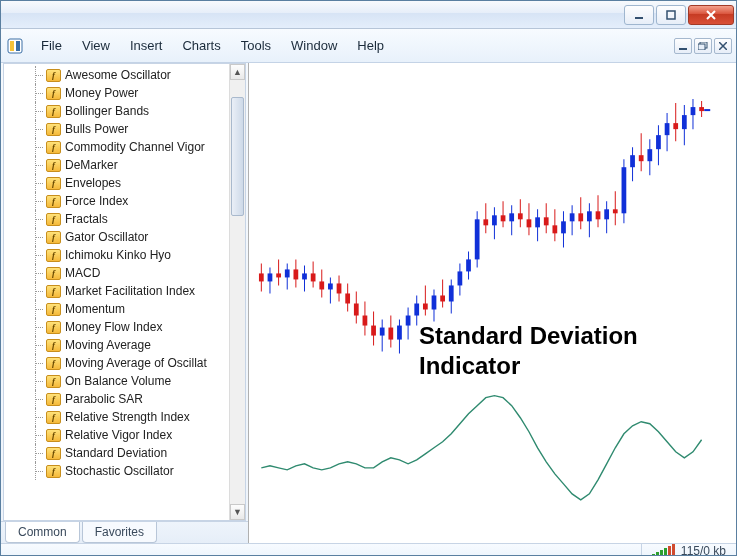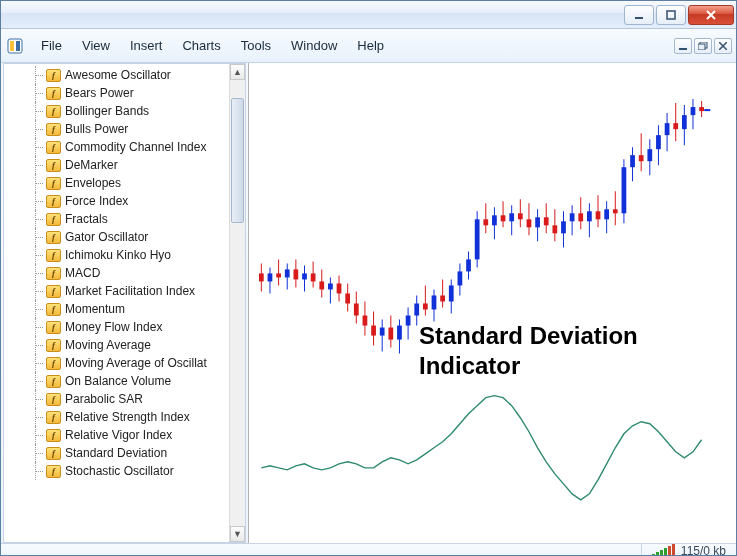--- a/index.html
+++ b/index.html
@@ -308,36 +308,36 @@
     <div class="nav-body">
       <div class="tree" id="navtree">
           <div class="tree-row">
             <span class="treelines"></span>
             <span class="fx-icon">f</span>
             <span>Awesome Oscillator</span>
           </div>
           <div class="tree-row">
             <span class="treelines"></span>
             <span class="fx-icon">f</span>
-            <span>Bears Power</span>
+            <span>Money Power</span>
           </div>
           <div class="tree-row">
             <span class="treelines"></span>
             <span class="fx-icon">f</span>
             <span>Bollinger Bands</span>
           </div>
           <div class="tree-row">
             <span class="treelines"></span>
             <span class="fx-icon">f</span>
             <span>Bulls Power</span>
           </div>
           <div class="tree-row">
             <span class="treelines"></span>
             <span class="fx-icon">f</span>
-            <span>Commodity Channel Index</span>
+            <span>Commodity Channel Vigor</span>
           </div>
           <div class="tree-row">
             <span class="treelines"></span>
             <span class="fx-icon">f</span>
             <span>DeMarker</span>
           </div>
           <div class="tree-row">
             <span class="treelines"></span>
             <span class="fx-icon">f</span>
             <span>Envelopes</span>
@@ -423,20 +423,24 @@
             <span>Stochastic Oscillator</span>
           </div>
         </div>
       <div class="nav-scroll">
         <div class="arrow">▲</div>
         <div class="track">
           <div class="thumb"></div>
         </div>
         <div class="arrow down">▼</div>
       </div>
+    </div>
+    <div class="nav-tabs">
+      <div class="nav-tab active">Common</div>
+      <div class="nav-tab">Favorites</div>
     </div>
   </div>
 
   <div class="chartarea">
     <svg class="chart-svg" id="chartsvg" viewBox="0 0 486 480" preserveAspectRatio="none">
         <line x1="12.307692307692307" x2="12.307692307692307" y1="200" y2="228" stroke="#d81a1a" stroke-width="1"></line>
         <rect x="9.938461538461537" y="210" width="4.7384615384615385" height="8" fill="#d81a1a"></rect>
         <line x1="20.92307692307692" x2="20.92307692307692" y1="204" y2="230" stroke="#1030d8" stroke-width="1"></line>
         <rect x="18.553846153846152" y="210" width="4.7384615384615385" height="8" fill="#1030d8"></rect>
         <line x1="29.538461538461537" x2="29.538461538461537" y1="196" y2="222" stroke="#d81a1a" stroke-width="1"></line>

